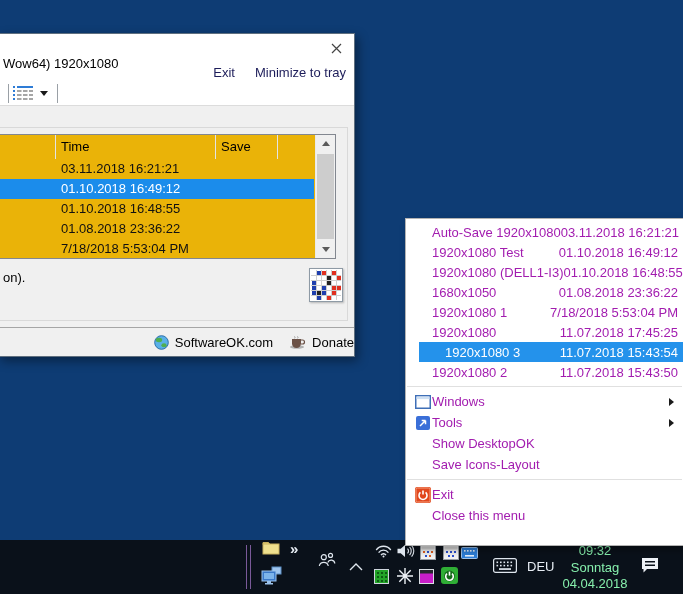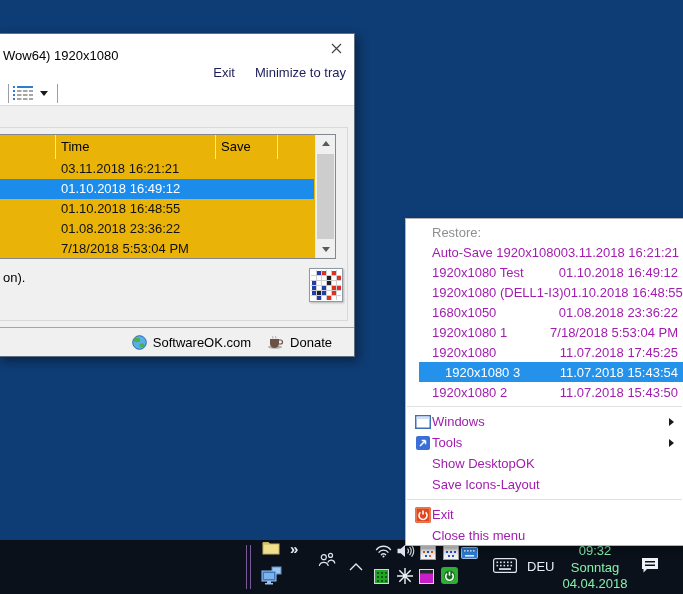--- a/index.html
+++ b/index.html
@@ -5,21 +5,21 @@
   html,body{margin:0;padding:0;}
   body{width:683px;height:594px;position:relative;overflow:hidden;
        font-family:"Liberation Sans",sans-serif;font-size:13px;color:#111;
        background:#0e3c74;}
   .abs{position:absolute;}
 
   
   #window{position:absolute;left:-2px;top:33px;width:355px;height:322px;
           background:#fff;border:1px solid #5f6f7f;box-shadow:3px 4px 10px rgba(0,0,0,.4);}
   .titlebar{position:absolute;left:0;top:0;right:0;height:28px;background:#fff;}
-  .title-text{position:absolute;left:4px;top:14px;color:#000;white-space:nowrap;}
+  .title-text{position:absolute;left:4px;top:22px;color:#000;white-space:nowrap;}
   .close-btn{position:absolute;right:8px;top:5px;width:20px;height:18px;
              display:flex;align-items:center;justify-content:center;cursor:pointer;}
   .menubar{position:absolute;left:0;top:28px;right:0;height:20px;display:flex;
            justify-content:flex-end;gap:20px;padding-right:8px;align-items:center;color:#1d1d5a;}
   .menubar .mitem{cursor:pointer;}
   .toolbar{position:absolute;left:0;top:48px;right:0;height:23px;background:#fff;}
   .tb-sep{position:absolute;top:2px;width:1px;height:19px;background:#9aa0a6;}
   .tb-btn{position:absolute;left:14px;top:2px;width:44px;height:19px;display:flex;align-items:center;gap:5px;cursor:pointer;}
   .tb-caret{width:0;height:0;border-left:4px solid transparent;border-right:4px solid transparent;border-top:5px solid #1a1a1a;}
   .tb-divider{position:absolute;left:0;right:0;top:71px;height:1px;background:#dcdcdc;}
@@ -40,21 +40,21 @@
   .sb-up{top:0;}.sb-down{bottom:0;}
   .tri-up{width:0;height:0;border-left:4px solid transparent;border-right:4px solid transparent;border-bottom:5px solid #5a5a5a;}
   .tri-down{width:0;height:0;border-left:4px solid transparent;border-right:4px solid transparent;border-top:5px solid #5a5a5a;}
   .sb-thumb{position:absolute;left:1px;top:19px;width:17px;height:85px;background:#cdcdcd;cursor:pointer;}
 
   .note-text{position:absolute;left:4px;top:236px;color:#000;}
   .logo-box{position:absolute;left:310px;top:234px;width:34px;height:34px;background:#fff;
             border:1px solid #8e9aa5;box-shadow:1px 1px 2px rgba(0,0,0,.25);box-sizing:border-box;}
   .etched{position:absolute;left:0;right:0;top:293px;height:2px;border-top:1px solid #a5a5a5;border-bottom:1px solid #fff;}
   .statusbar{position:absolute;left:0;right:0;top:295px;height:26px;background:#f0f0f0;
-             display:flex;justify-content:flex-end;align-items:center;gap:16px;padding-right:22px;}
+             display:flex;justify-content:flex-end;align-items:center;gap:16px;}
   .status-link{display:flex;align-items:center;gap:6px;color:#000;cursor:pointer;}
 
   
   #context-menu{position:absolute;left:405px;top:218px;width:278px;height:328px;z-index:30;
                 background:#fff;border:1px solid #b3b3b3;border-right:none;box-sizing:border-box;
                 box-shadow:4px 4px 8px rgba(0,0,0,.35);padding-top:3px;overflow:hidden;}
   .menu-row{height:20px;display:flex;align-items:center;position:relative;cursor:pointer;color:#a21caf;}
   .menu-row.header{color:#8f8f8f;padding-left:26px;cursor:default;}
   .restore-row .mi-name{padding-left:26px;flex:1;white-space:nowrap;}
   .restore-row .mi-date{padding-right:5px;white-space:nowrap;}
@@ -354,21 +354,20 @@
   <span class="tray" style="left:641px;top:17px;">
     <svg width="18" height="16" viewBox="0 0 18 16">
       <path d="M1 1 h16 v11 h-11 l-3.5 3.5 v-3.5 h-1.5 Z" fill="#eef2f7"></path>
       <rect x="4" y="4" width="10" height="1.5" fill="#0a111a"></rect>
         <rect x="4" y="7.5" width="10" height="1.5" fill="#0a111a"></rect>
     </svg>
   </span>
 </div>
 
 <div id="context-menu">
-  <div class="menu-row header">Restore:</div>
   <div>
       <div class="menu-row restore-row">
         <span class="mi-name">Auto-Save 1920x1080</span>
         <span class="mi-date">03.11.2018 16:21:21</span>
       </div>
       <div class="menu-row restore-row">
         <span class="mi-name">1920x1080 Test</span>
         <span class="mi-date">01.10.2018 16:49:12</span>
       </div>
       <div class="menu-row restore-row">

